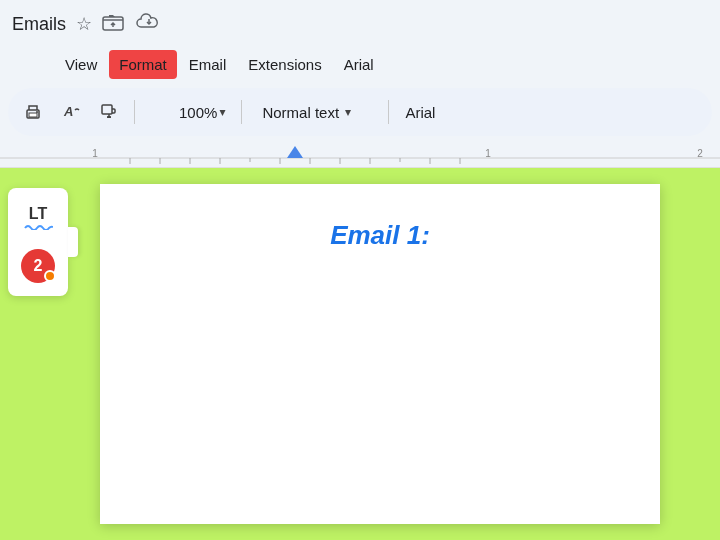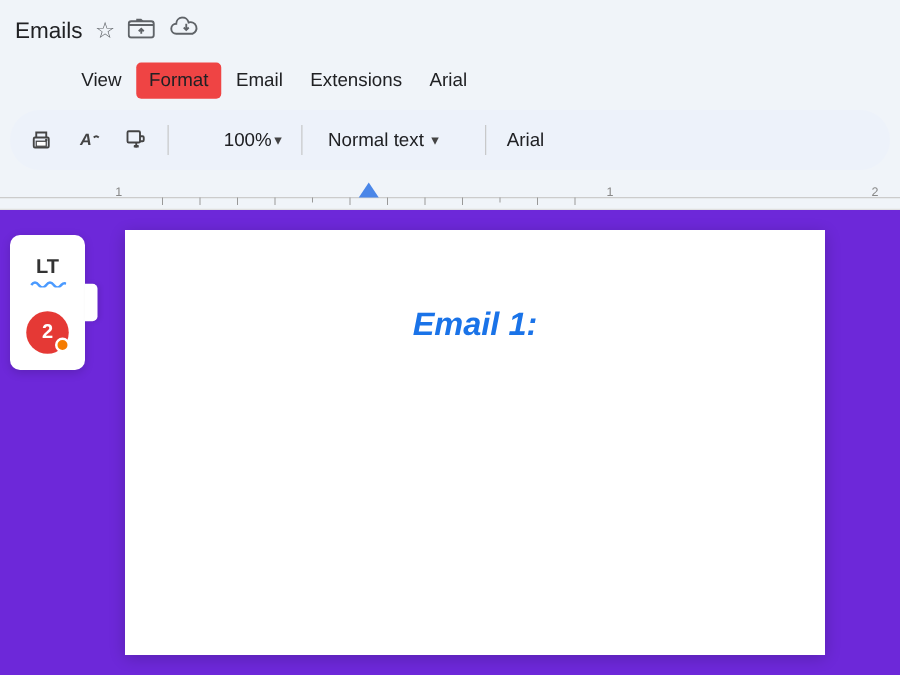--- a/index.html
+++ b/index.html
@@ -125,21 +125,21 @@
     .ruler {
       height: 28px;
       background: #f0f4f9;
       position: relative;
       overflow: hidden;
       border-bottom: 1px solid #e0e0e0;
     }
 
     
     .doc-area {
-      background: #6d28d9;
+      background: #bef264;
       flex: 1;
       display: flex;
       padding: 16px 0;
       overflow: hidden;
       position: relative;
       height: calc(540px - 44px - 40px - 56px - 28px);
       justify-content: center;
     }
 
     
@@ -222,21 +222,21 @@
     }
 
     
     .page {
       background: white;
       margin: 0 auto;
       width: 560px;
       min-height: 340px;
       box-shadow: 0 2px 12px rgba(0,0,0,0.2);
       margin-left: 100px;
-      padding: 40px 60px;
+      padding: 16px 60px;
       position: relative;
     }
     .email-title {
       color: #1a73e8;
       font-style: italic;
       font-size: 26px;
       font-weight: bold;
       text-align: center;
       margin-top: 20px;
       font-family: Arial, sans-serif;

